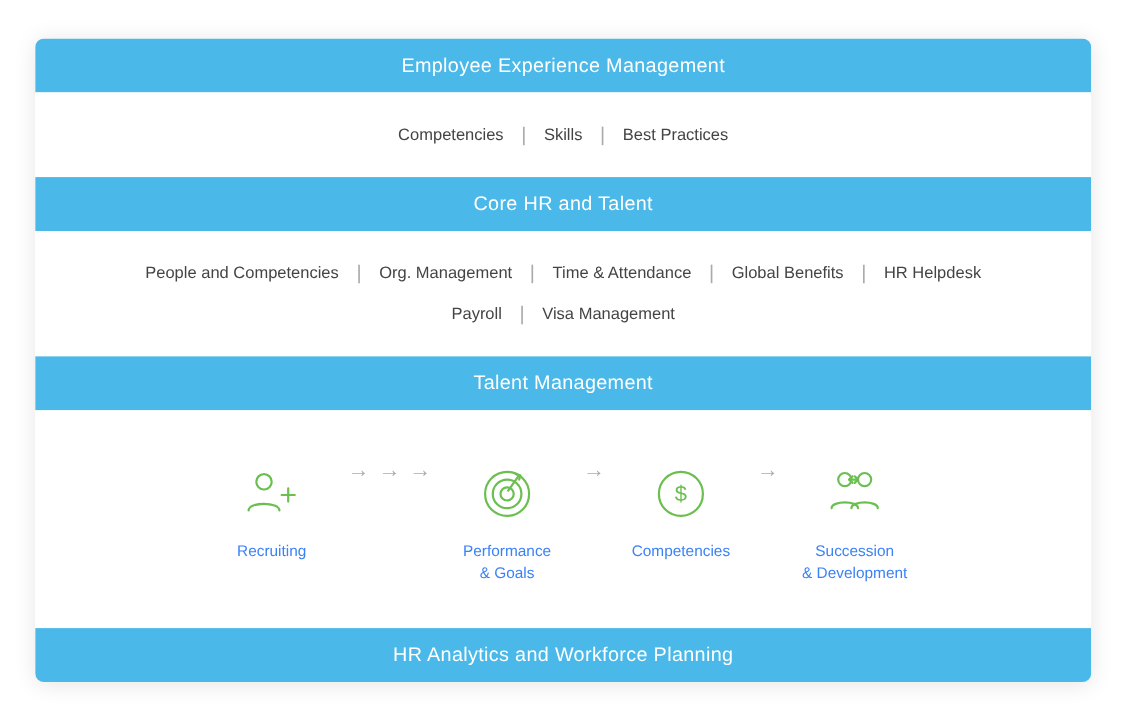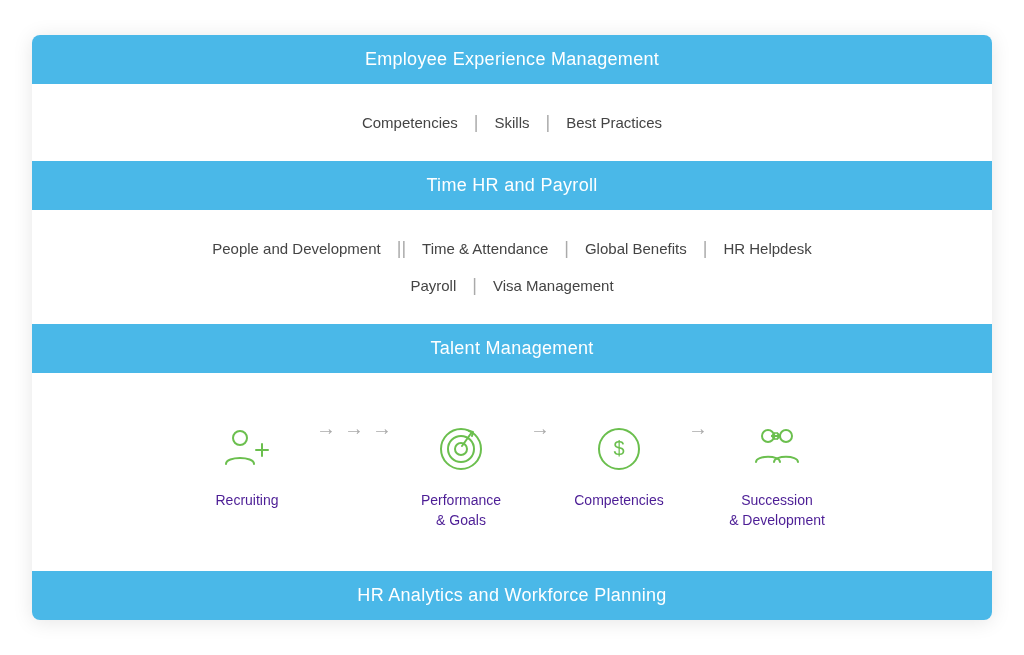--- a/index.html
+++ b/index.html
@@ -74,21 +74,21 @@
       align-items: center;
       justify-content: center;
     }
     .talent-item .icon-wrap svg {
       width: 54px;
       height: 54px;
     }
     .talent-item .label {
       margin-top: 10px;
       font-size: 14px;
-      color: #4c1d95;
+      color: #3b82f6;
       text-align: center;
       line-height: 1.4;
     }
     .arrow {
       display: flex;
       align-items: center;
       justify-content: center;
       padding-bottom: 30px;
       color: #aaa;
       font-size: 20px;
@@ -104,25 +104,26 @@
   <div class="section-content">
     <div class="items-row">
       <span class="item-text">Competencies</span>
       <span class="separator">|</span>
       <span class="item-text">Skills</span>
       <span class="separator">|</span>
       <span class="item-text">Best Practices</span>
     </div>
   </div>
 
-  <div class="section-header">Time HR and Payroll</div>
+  <div class="section-header">Core HR and Talent</div>
   <div class="section-content">
     <div class="items-row">
-      <span class="item-text">People and Development</span>
-      <span class="separator">|</span>
+      <span class="item-text">People and Competencies</span>
+      <span class="separator">|</span>
+      <span class="item-text">Org. Management</span>
       <span class="separator">|</span>
       <span class="item-text">Time &amp; Attendance</span>
       <span class="separator">|</span>
       <span class="item-text">Global Benefits</span>
       <span class="separator">|</span>
       <span class="item-text">HR Helpdesk</span>
     </div>
     <div class="items-row">
       <span class="item-text">Payroll</span>
       <span class="separator">|</span>

